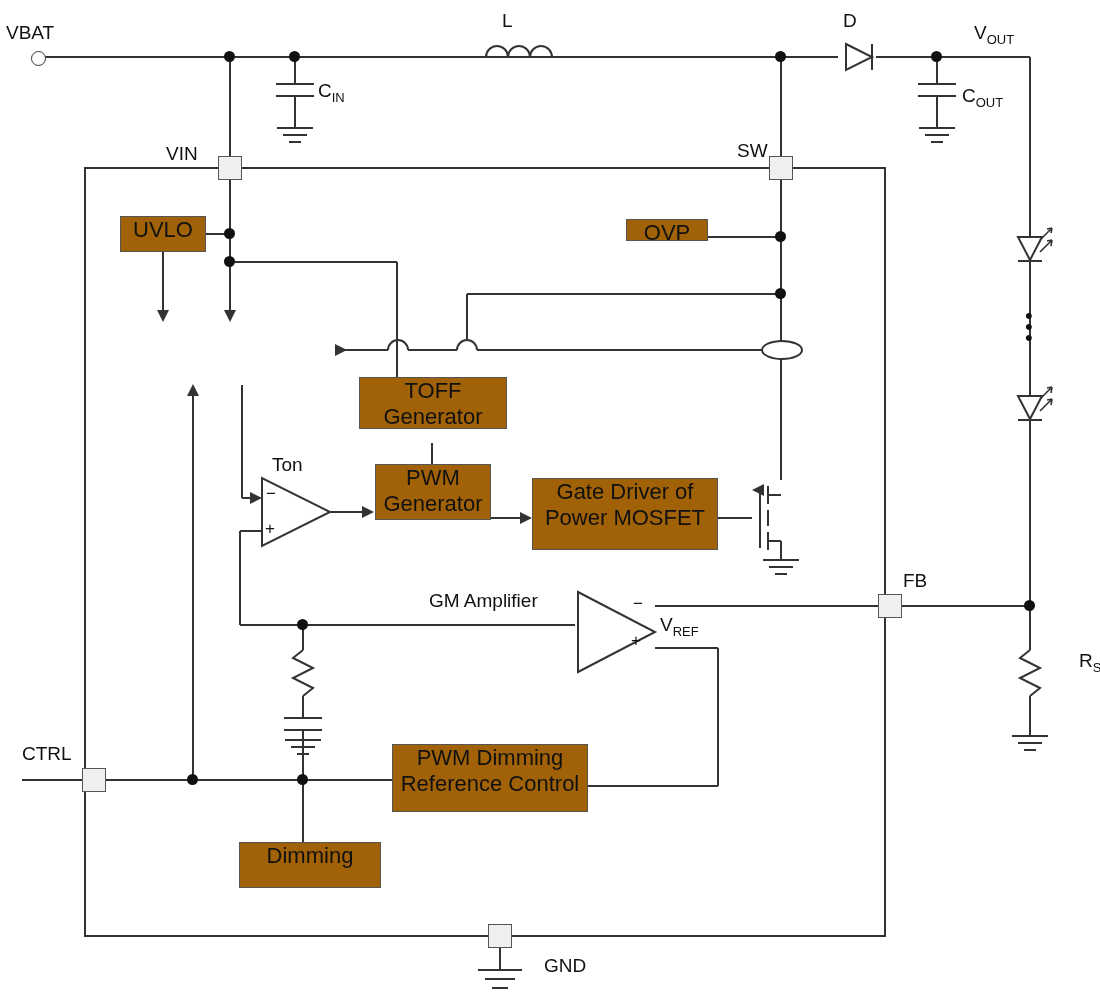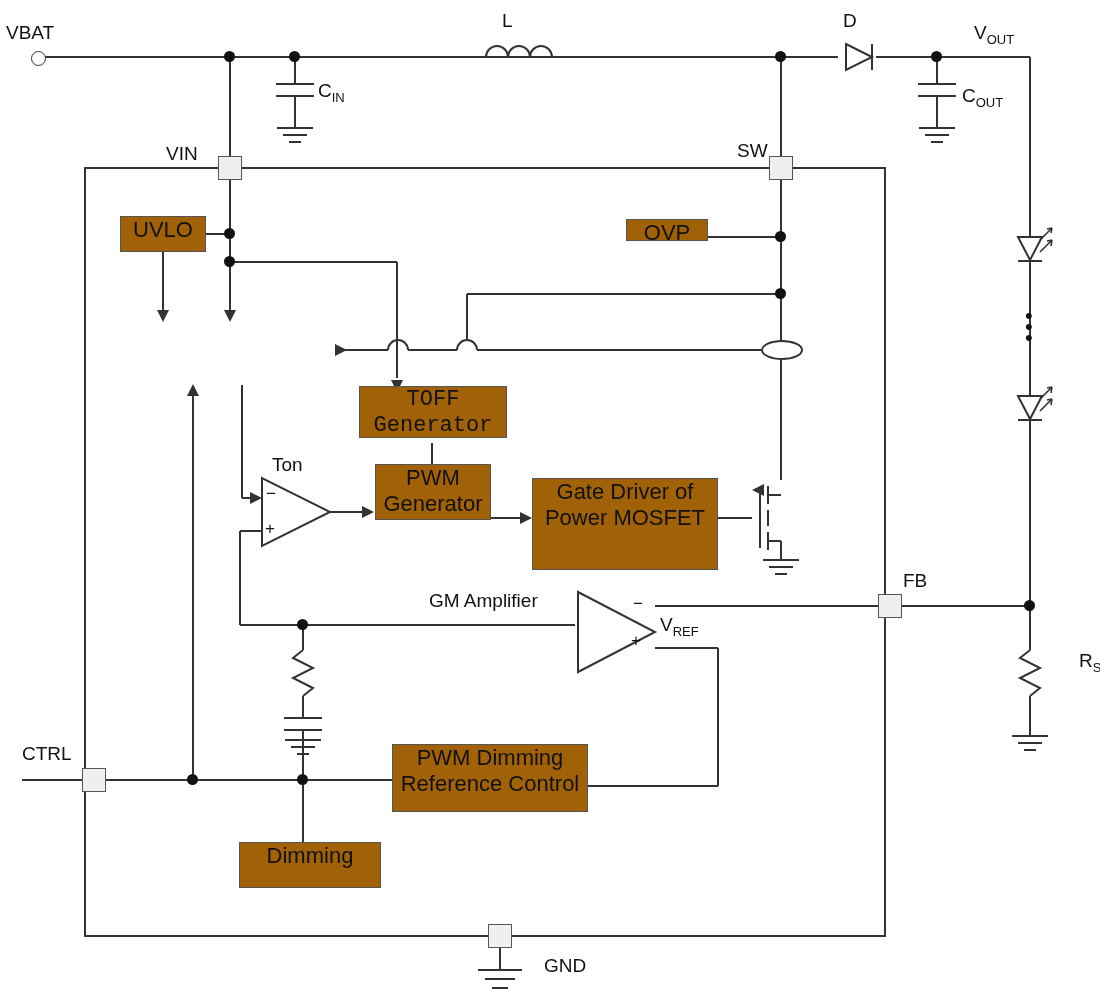--- a/index.html
+++ b/index.html
@@ -189,33 +189,33 @@
 
   <div class="box" style="left:120px;top:216px;width:86px;height:36px;">
     <span>UVLO</span>
   </div>
 
   <div class="box" style="left:626px;top:219px;width:82px;height:22px;">
     <span>OVP</span>
   </div>
 
 
-  <div class="box" style="left:359px;top:386px;width:148px;height:52px;font-family:Liberation Mono, monospace;">
+  <div class="box" style="left:359px;top:377px;width:148px;height:52px;">
     <span>
       <span>T</span><span class="sub">OFF</span><br>
       <span>Generator</span>
     </span>
   </div>
 
   <div class="box" style="left:375px;top:464px;width:116px;height:56px;">
     <span style="white-space:pre-line">PWM
 Generator</span>
   </div>
 
-  <div class="box" style="left:532px;top:478px;width:186px;height:92px;">
+  <div class="box" style="left:532px;top:478px;width:186px;height:72px;">
     <span style="white-space:pre-line">Gate Driver of
 Power MOSFET</span>
   </div>
 
   <div class="box" style="left:392px;top:744px;width:196px;height:68px;">
     <span style="white-space:pre-line">PWM Dimming
 Reference Control</span>
   </div>
 
   <div class="box" style="left:239px;top:842px;width:142px;height:46px;">

